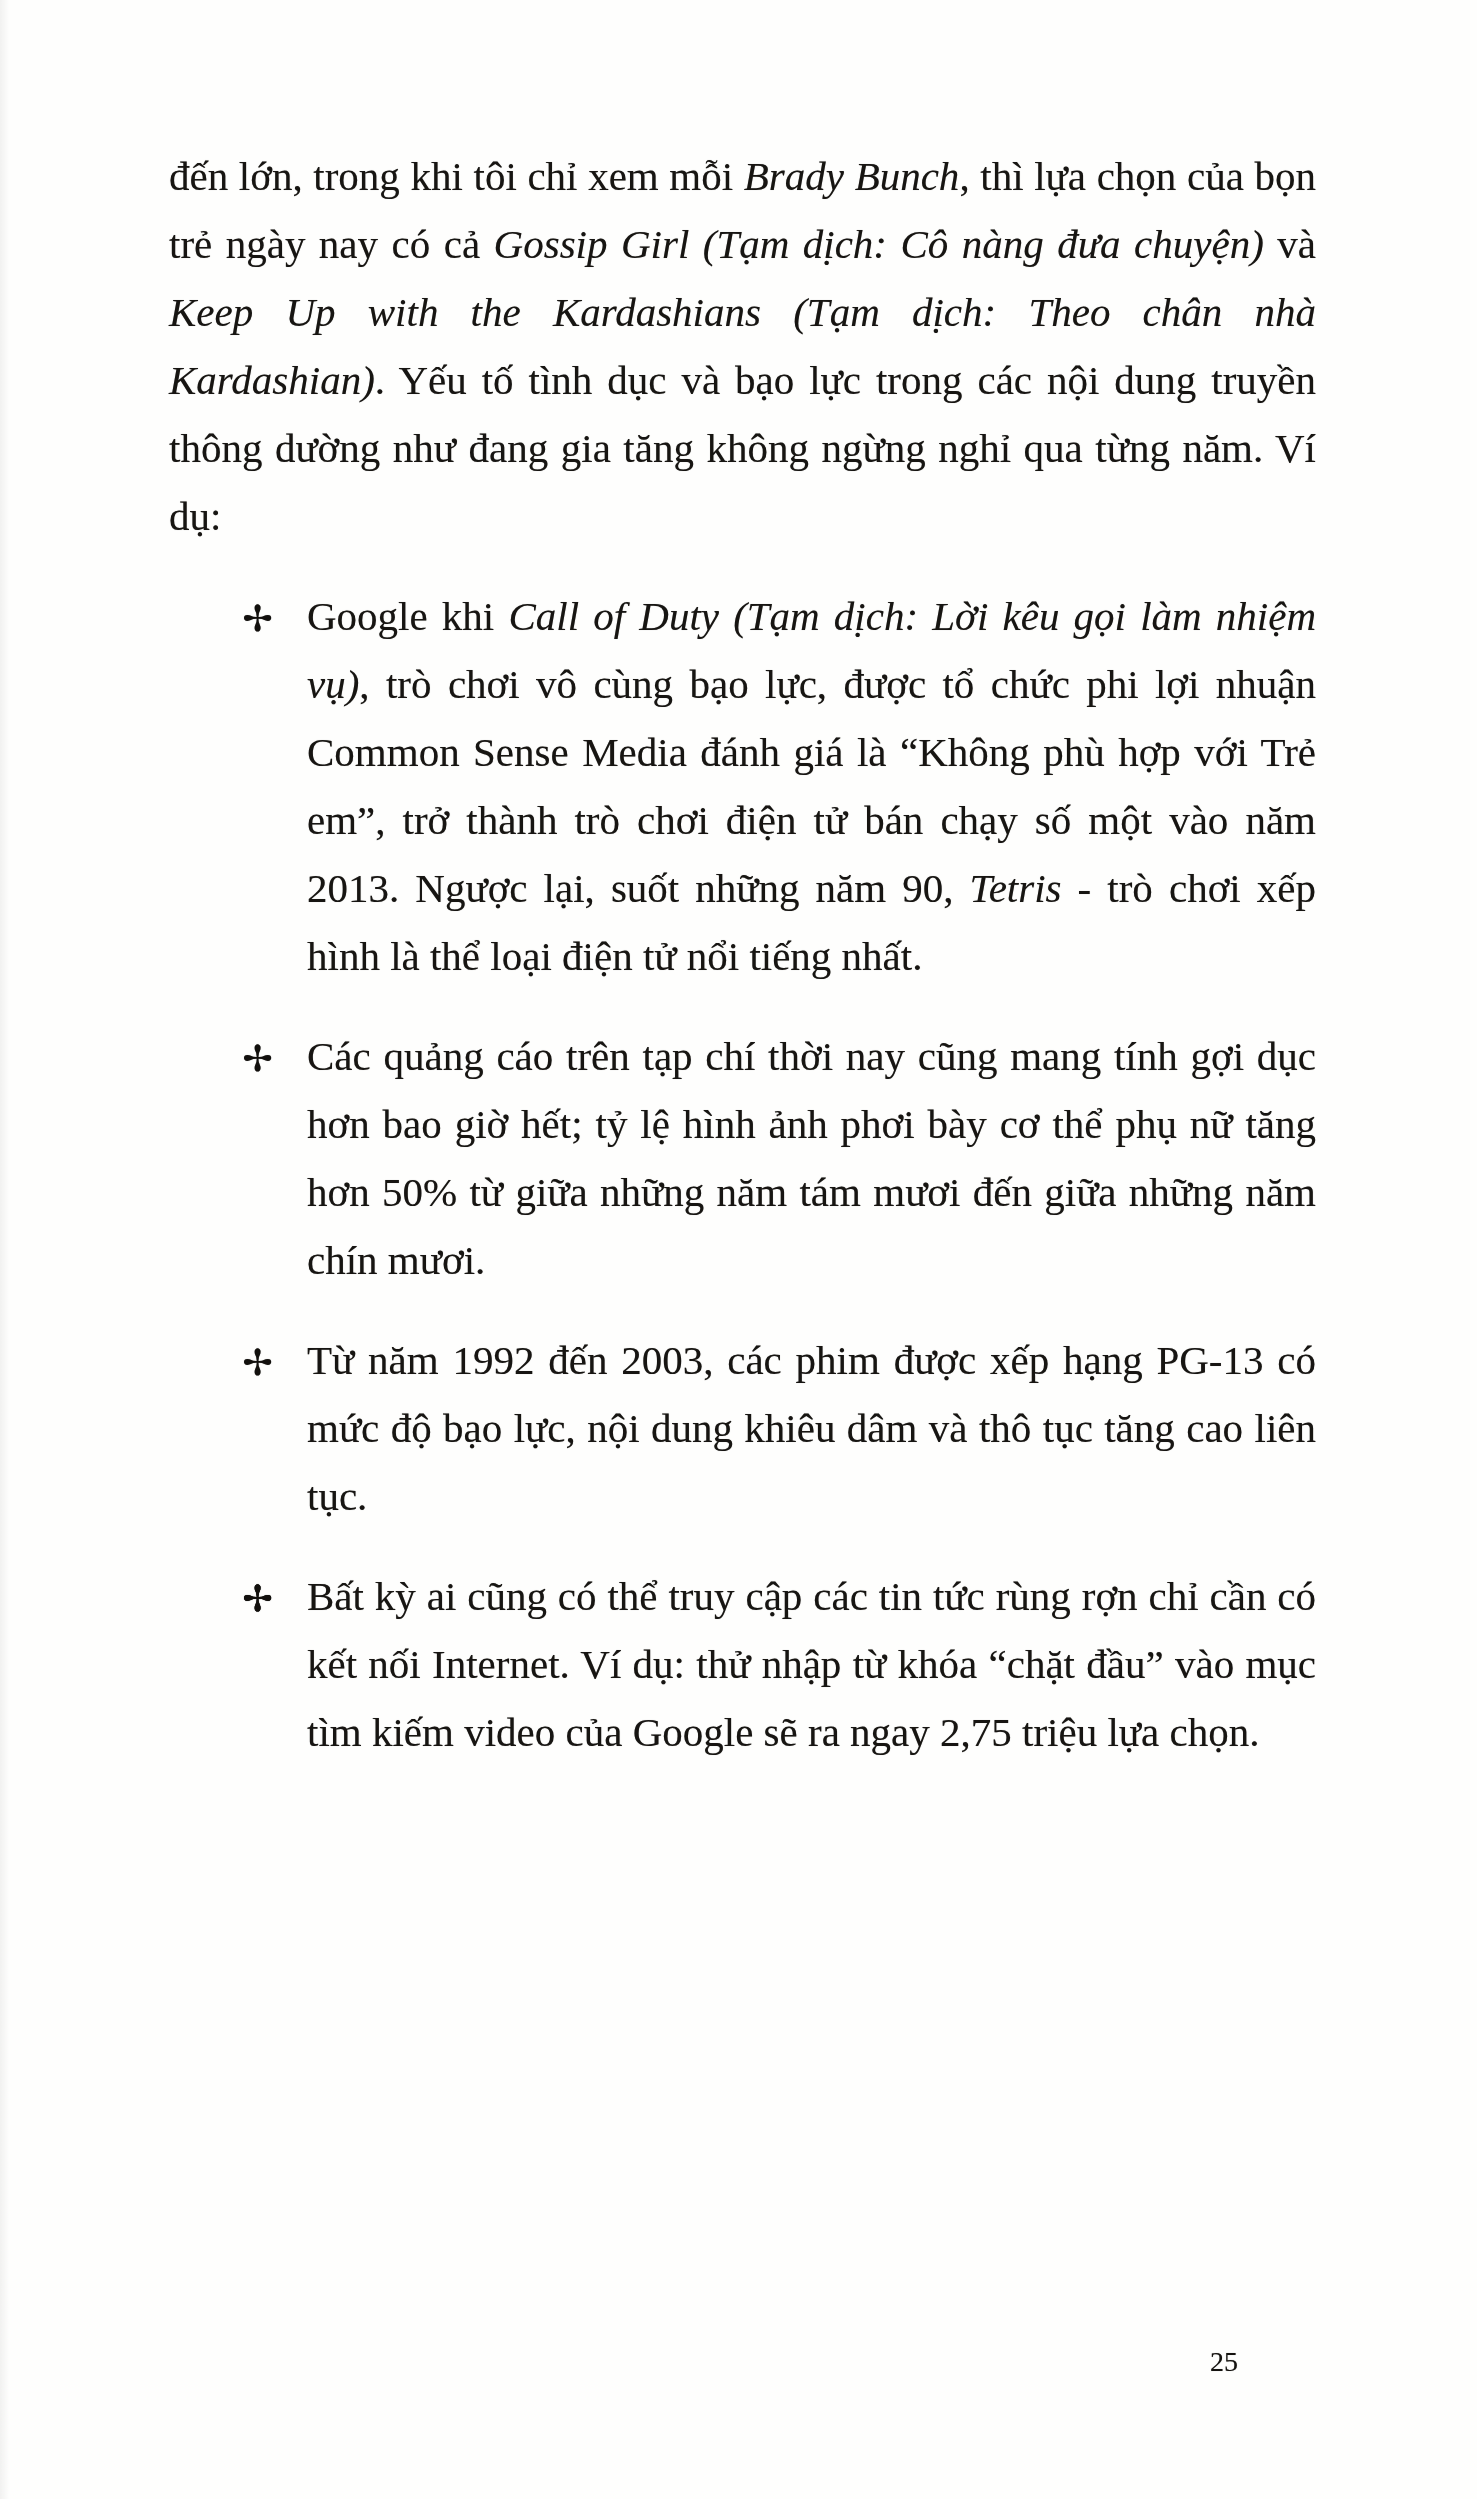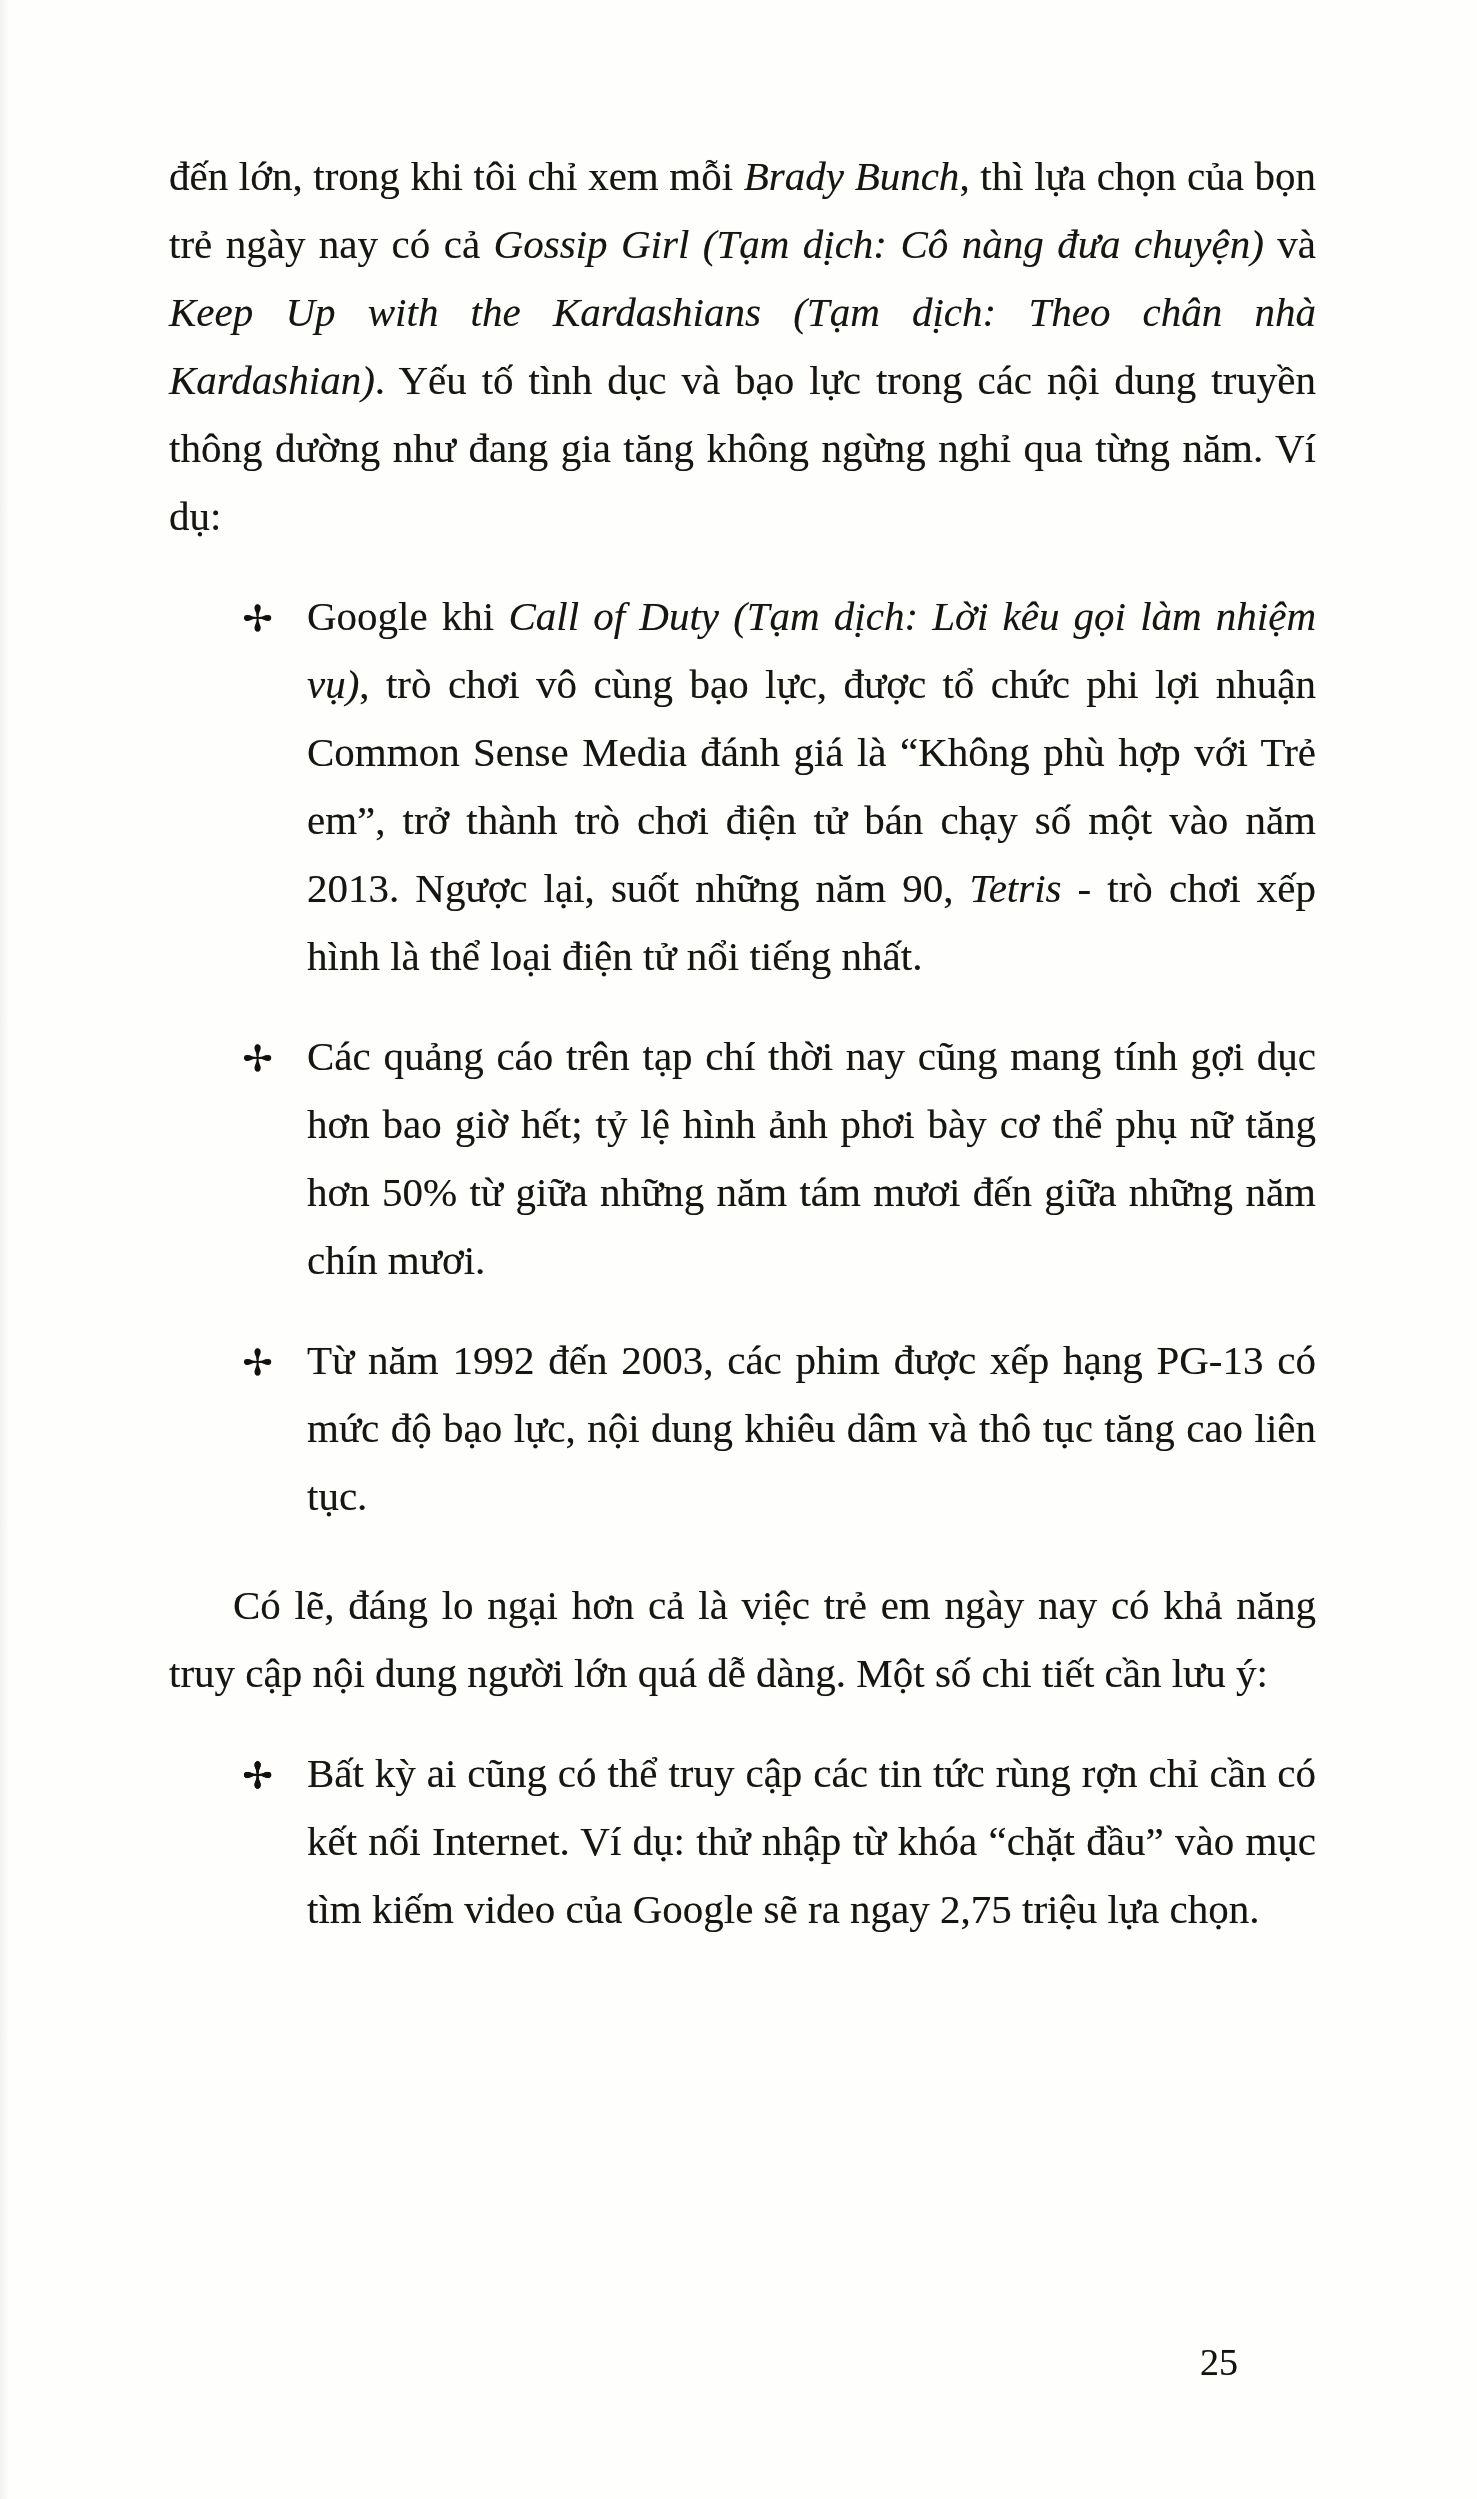--- a/index.html
+++ b/index.html
@@ -65,21 +65,21 @@
     color: #12100d;
     text-shadow: 0 0 0.7px rgba(20,18,15,0.55);
   }
   em {
     font-style: italic;
   }
   .page-num {
     position: absolute;
     top: 2342px;
     right: 160px;
-    font-size: 38px;
+    font-size: 28px;
     line-height: 40px;
     color: #14120f;
     text-shadow: 0 0 0.7px rgba(20,18,15,0.5);
   }
 </style>
 </head>
 <body>
 
 <div class="page">
 
@@ -97,23 +97,20 @@
       <li>
         <span class="marker">✢</span>
         <span>Các quảng cáo trên tạp chí thời nay cũng mang tính gợi dục hơn bao giờ hết; tỷ lệ hình ảnh phơi bày cơ thể phụ nữ tăng hơn 50% từ giữa những năm tám mươi đến giữa những năm chín mươi.</span>
       </li>
       <li>
         <span class="marker">✢</span>
         <span>Từ năm 1992 đến 2003, các phim được xếp hạng PG-13 có mức độ bạo lực, nội dung khiêu dâm và thô tục tăng cao liên tục.</span>
       </li>
     </ul>
 
-    <p class="para indent gap-top">
-      <span>Có lẽ, đáng lo ngại hơn cả là việc trẻ em ngày nay có khả năng truy cập nội dung người lớn quá dễ dàng. Một số chi tiết cần lưu ý:</span>
-    </p>
 
     <ul class="cross-list">
       <li>
         <span class="marker">✢</span>
       </li>
       <li>
         <span class="marker">✢</span>
         <span>Bất kỳ ai cũng có thể truy cập các tin tức rùng rợn chỉ cần có kết nối Internet. Ví dụ: thử nhập từ khóa “chặt đầu” vào mục tìm kiếm video của Google sẽ ra ngay 2,75 triệu lựa chọn.</span>
       </li>
     </ul>

